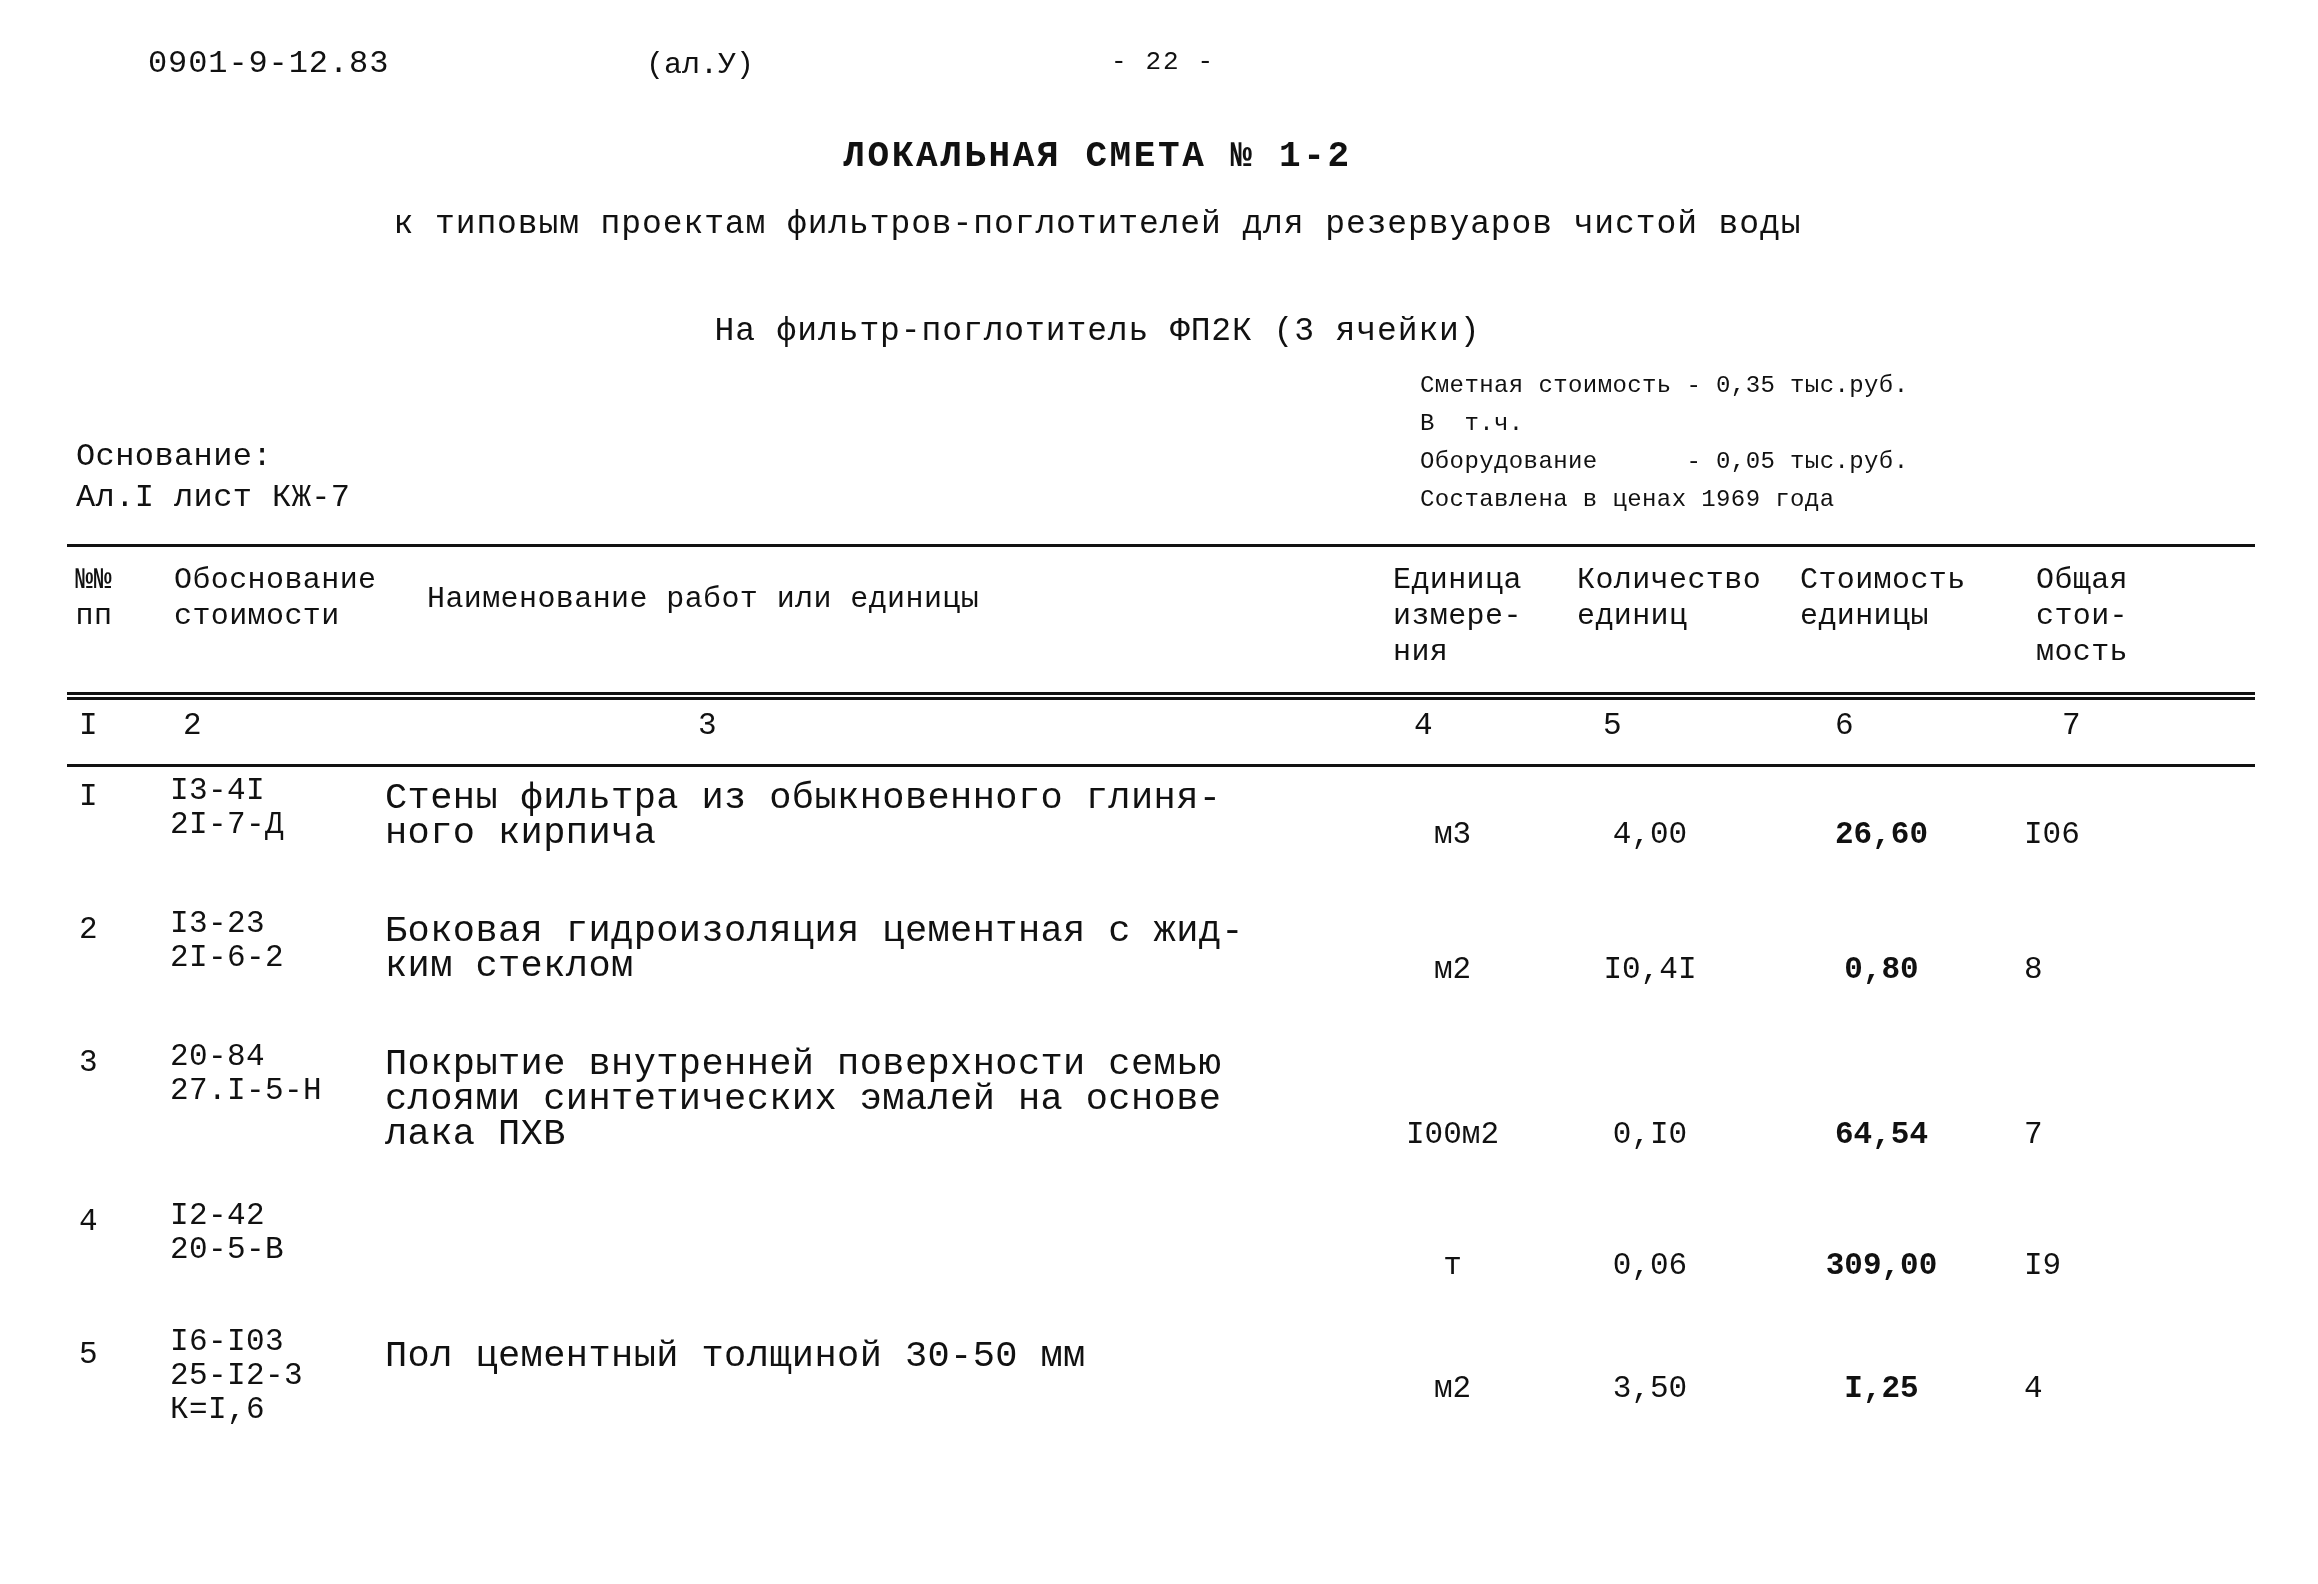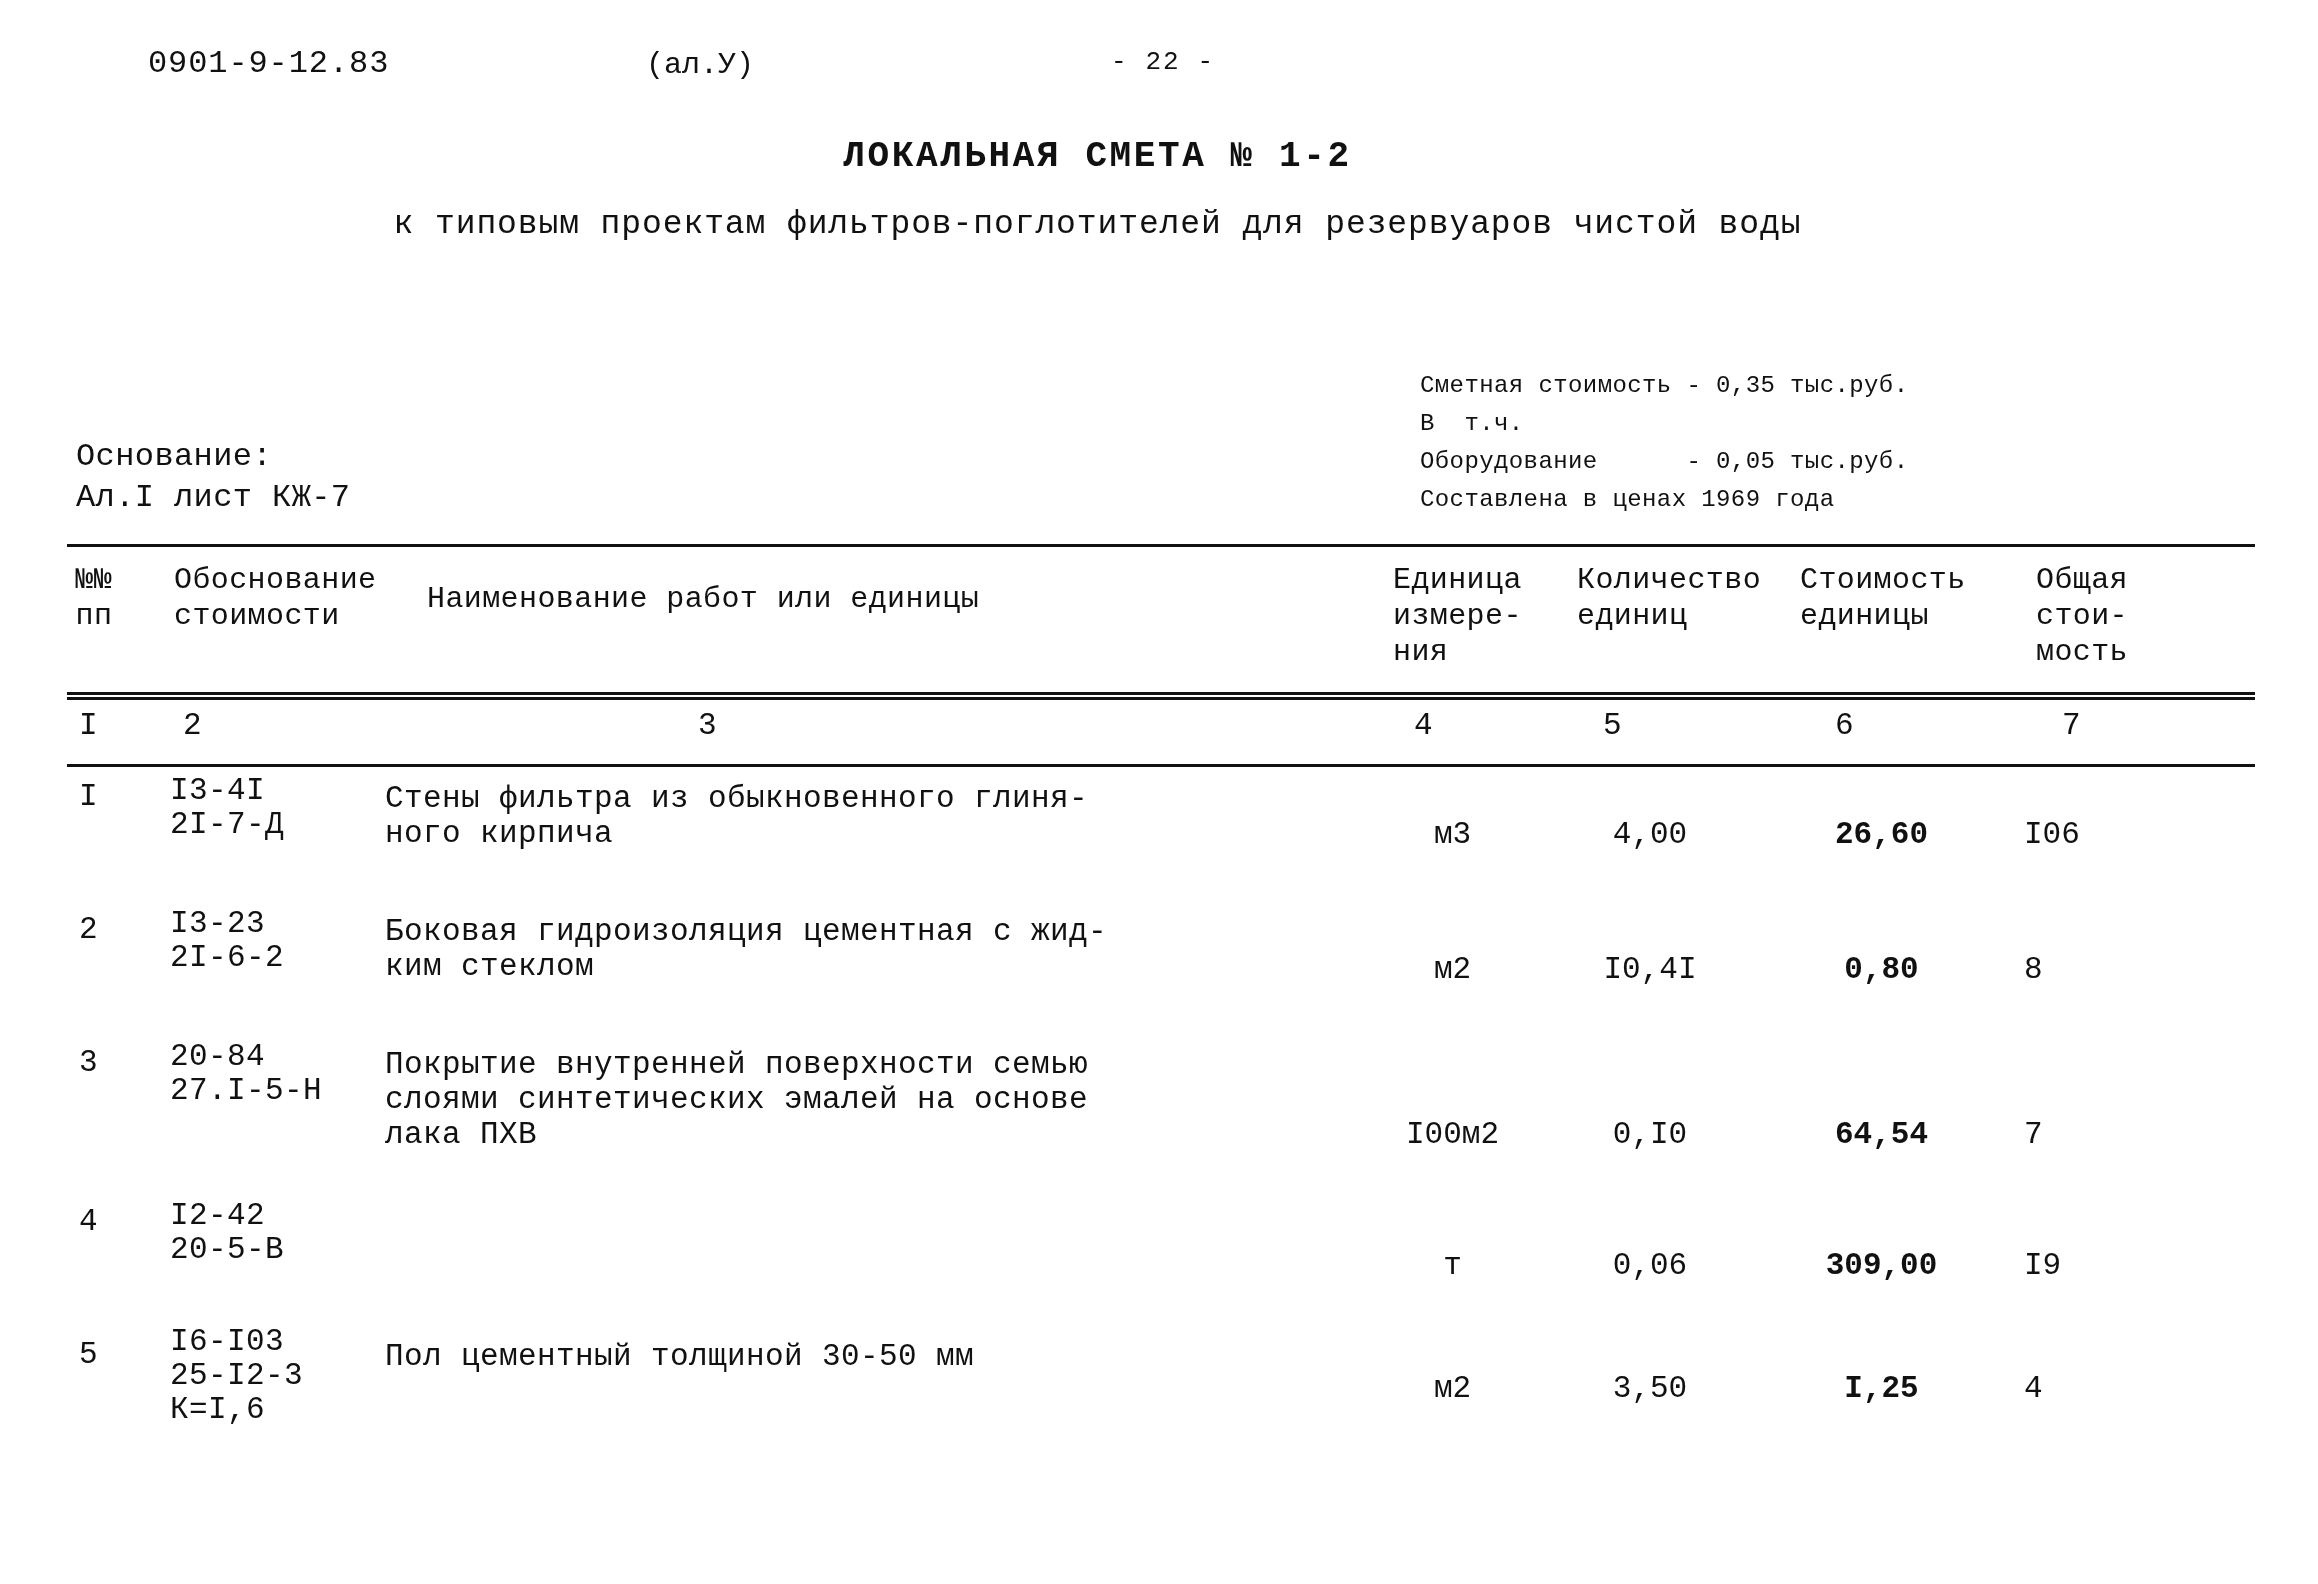--- a/index.html
+++ b/index.html
@@ -184,21 +184,21 @@
     top: 1.7px;
     font-size: 31px;
     line-height: 34px;
     white-space: pre-line;
     letter-spacing: 0.4px;
   }
   .row .name {
     position: absolute;
     left: 318px;
     top: 8.6px;
-    font-size: 31px;
+    font-size: 37px;
     line-height: 35px;
     white-space: pre-line;
     letter-spacing: 0.4px;
   }
   .row .unit {
     position: absolute;
     left: 1321px;
     font-size: 31px;
     width: 129px;
     text-align: center;
@@ -242,20 +242,21 @@
 <div class="page">
 
   <div class="topline">
     <div class="doc-code">0901-9-12.83</div>
     <div class="doc-album">(ал.У)</div>
     <div class="page-num">- 22 -</div>
   </div>
 
   <div class="title-main">ЛОКАЛЬНАЯ СМЕТА № 1-2</div>
   <div class="title-sub1">к типовым проектам фильтров-поглотителей для резервуаров чистой воды</div>
+  <div class="title-sub3">На фильтр-поглотитель ФП2К (3 ячейки)</div>
 
   <div class="cost-block">
     <div>Сметная стоимость - 0,35 тыс.руб.</div>
     <div>В  т.ч.</div>
     <div>Оборудование      - 0,05 тыс.руб.</div>
     <div>Составлена в ценах 1969 года</div>
   </div>
 
   <div class="basis-block">
     <div>Основание:</div>

